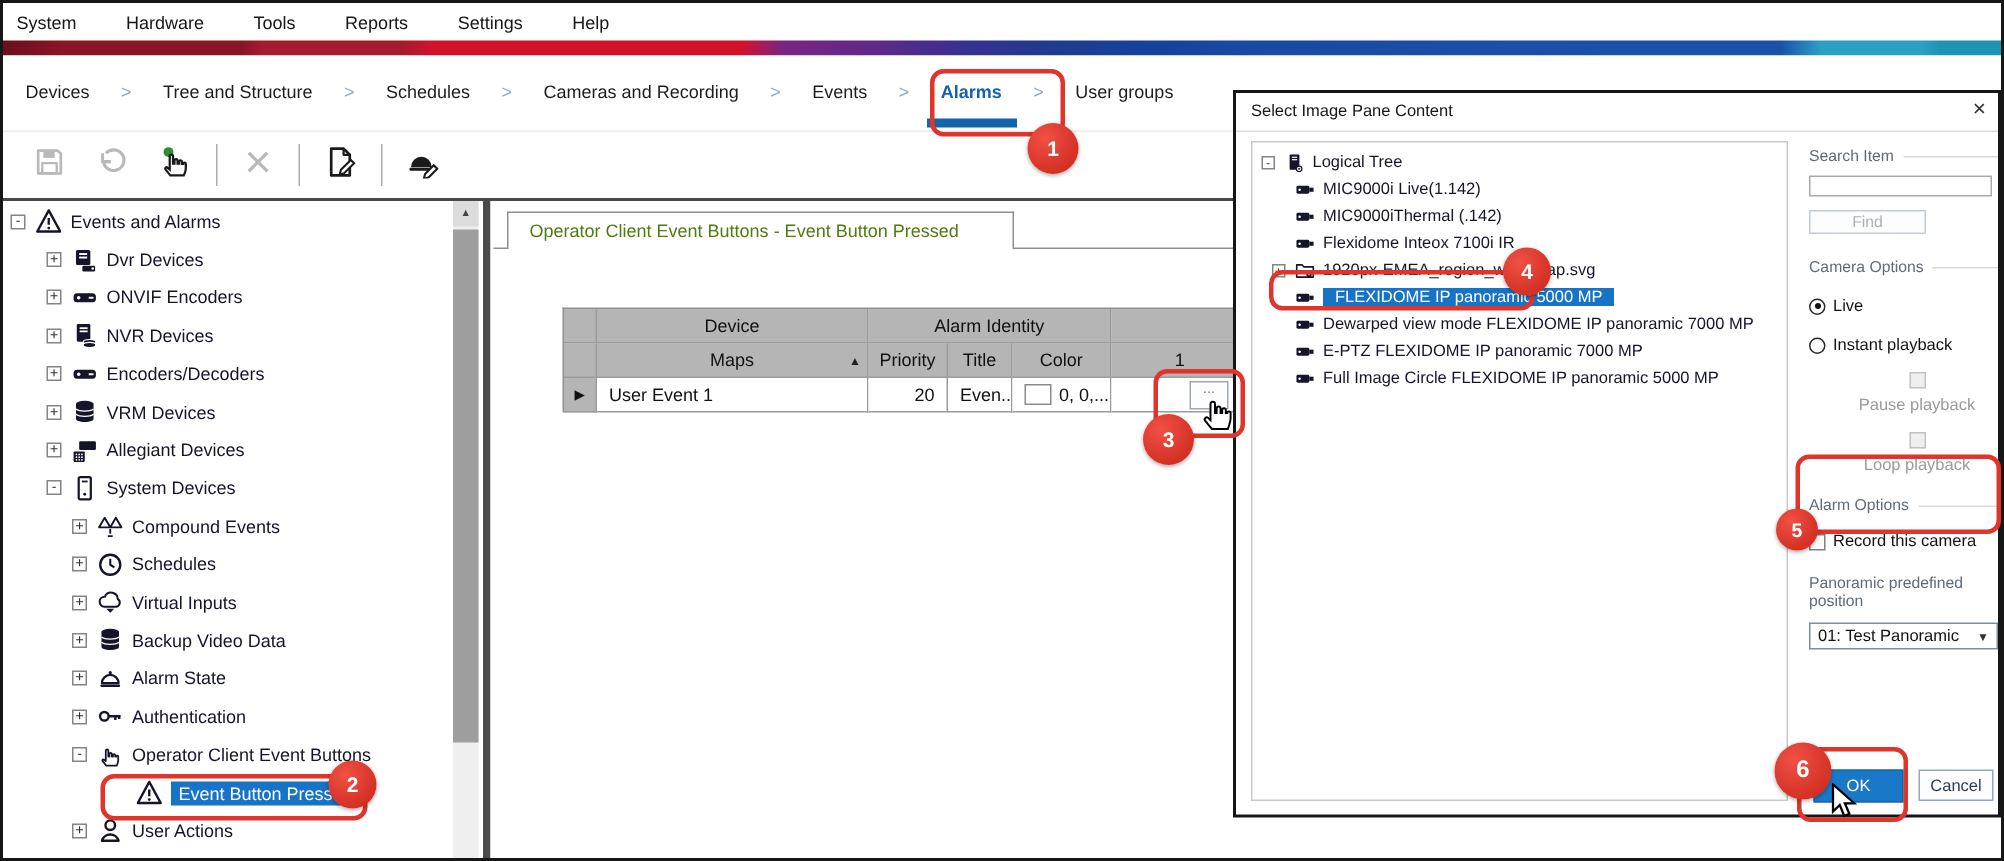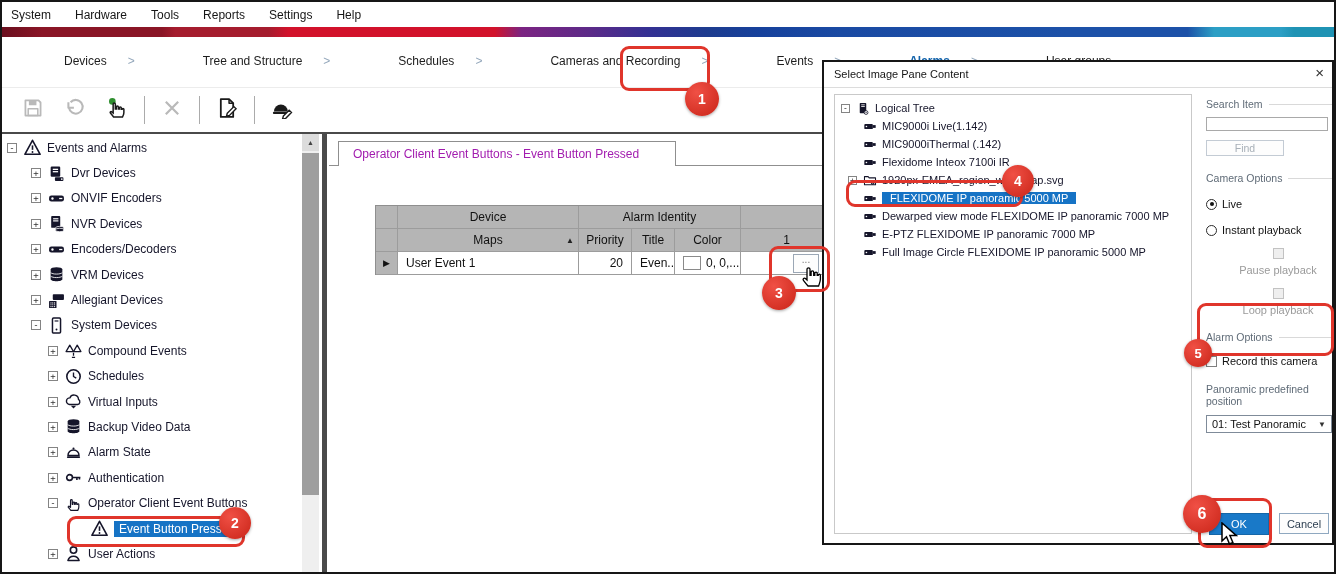--- a/index.html
+++ b/index.html
@@ -5,38 +5,38 @@
   * { margin:0; padding:0; box-sizing:border-box; }
   html,body { background:#fff; }
   body { font-family:"Liberation Sans", sans-serif; color:#111; }
   #window {
     position:relative; width:1336px; height:574px;
     border:2px solid #161616; background:#fff; overflow:hidden;
   }
 
   
   #menubar { position:absolute; left:0; top:0; width:100%; height:25px;
-    display:flex; align-items:center; gap:24px; padding-left:9px; background:#fff; }
+    display:flex; align-items:center; gap:33px; padding-left:9px; background:#fff; }
   .menu-item { font-size:12px; color:#161616; cursor:default; }
 
   
   #brandbar { position:absolute; left:0; top:25px; width:100%; height:10px;
     background:linear-gradient(to right,
       #6a0f1e 0%, #8a1526 3%, #8a1526 12%, #a51c2e 13%, #a51c2e 20%,
       var(--brand-red,#d2122b) 21.5%, var(--brand-red,#d2122b) 37%,
       #7b2482 39%, var(--brand-purple,#5d2a88) 44%, #343093 48.5%,
       #1d3c8f 53%, #16419c 57%, #1a4aa3 63%,
       var(--brand-blue,#1c51a8) 80%, var(--brand-blue,#1c51a8) 89%,
       var(--brand-cyan,#2c9fc5) 91%, var(--brand-cyan,#2c9fc5) 96%, #1f93b4 97%); }
 
   
   #navbar { position:absolute; left:0; top:35px; width:100%; height:51px;
     background:#fff; border-bottom:1px solid #ececec; }
   #navtabs { display:flex; align-items:center; padding-left:15px; padding-top:17px; }
-  .tab { display:flex; align-items:center;margin-left:47px; }
+  .tab { display:flex; align-items:center; }
   .tab-label { font-size:12px; color:#1d1d1d; position:relative; white-space:nowrap; }
   .tab.active .tab-label { color:var(--active-tab-blue,#1464ab); font-weight:bold; }
   .tab.active .tab-label::after { content:""; position:absolute; left:50%; transform:translateX(-50%);
     top:calc(100% + 11px); width:60px; height:6px; background:var(--active-tab-blue,#1464ab); }
   .chev { margin:0 21px; color:#93a7bb; font-size:12px; }
   .tab:last-child .chev { display:none; }
 
   
   #toolbar { position:absolute; left:0; top:86px; width:100%; height:44px;
     display:flex; align-items:center; padding-left:10px; background:#fff; }
@@ -63,21 +63,21 @@
   #tree-scrollbar { position:absolute; left:300px; top:132px; width:17px; height:438px; background:#efefef; }
   #tree-scroll-up { height:17px; background:#dcdcdc; display:flex; align-items:center; justify-content:center;
     font-size:7px; color:#444; }
   #tree-scroll-thumb { position:absolute; left:0; top:19px; width:17px; height:342px; background:#9e9e9e; }
   #vdivider { position:absolute; left:320px; top:130px; width:5px; height:444px; background:#4a4a4a; }
 
   
   #main { position:absolute; left:325px; top:132px; width:1011px; height:438px; background:#fff; }
   #main-tab { position:absolute; left:11px; top:7px; width:338px; height:25px; background:#fff;
     border:1px solid #8f8f8f; border-bottom:none; display:flex; align-items:center; padding-left:14px; z-index:2; }
-  #main-tab-label { font-size:12px; color:#a21caf; white-space:nowrap; }
+  #main-tab-label { font-size:12px; color:#4d7c0f; white-space:nowrap; }
   #main-tab-line { position:absolute; left:2px; top:31px; width:1005px; height:1px; background:#8f8f8f; }
 
   
   #event-table { position:absolute; left:48px; top:71px; display:grid;
     grid-template-columns:22px 181px 53px 43px 66px 92px; grid-auto-rows:23px;
     border-left:1px solid #8f8f8f; border-top:1px solid #8f8f8f; font-size:12px; }
   .tc { border-right:1px solid #9c9c9c; border-bottom:1px solid #9c9c9c;
     display:flex; align-items:center; justify-content:center; overflow:hidden; }
   .tc.hdr { background:var(--table-header-gray,#b5b5b5); color:#111; }
   .tc.body { background:#fff; }

